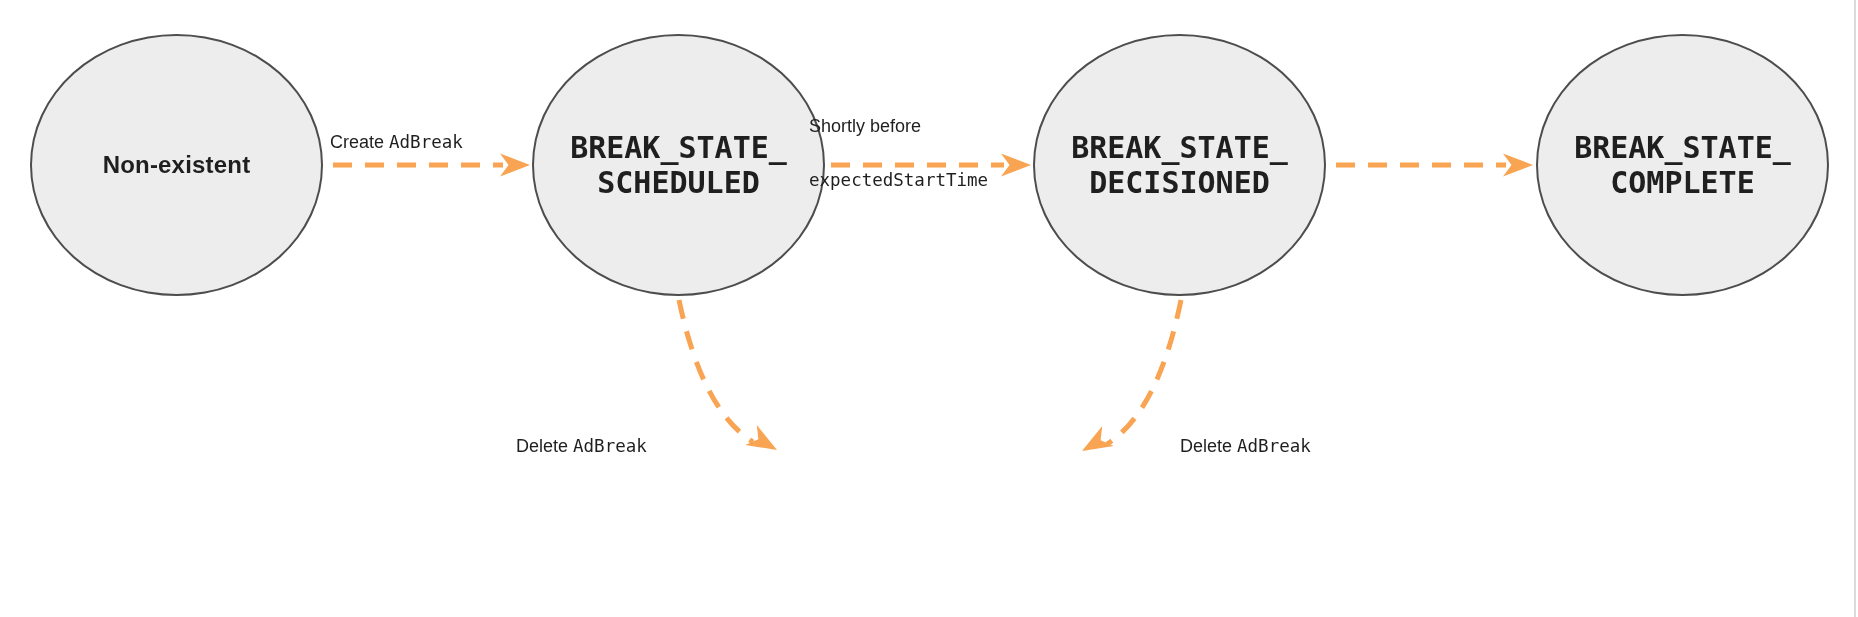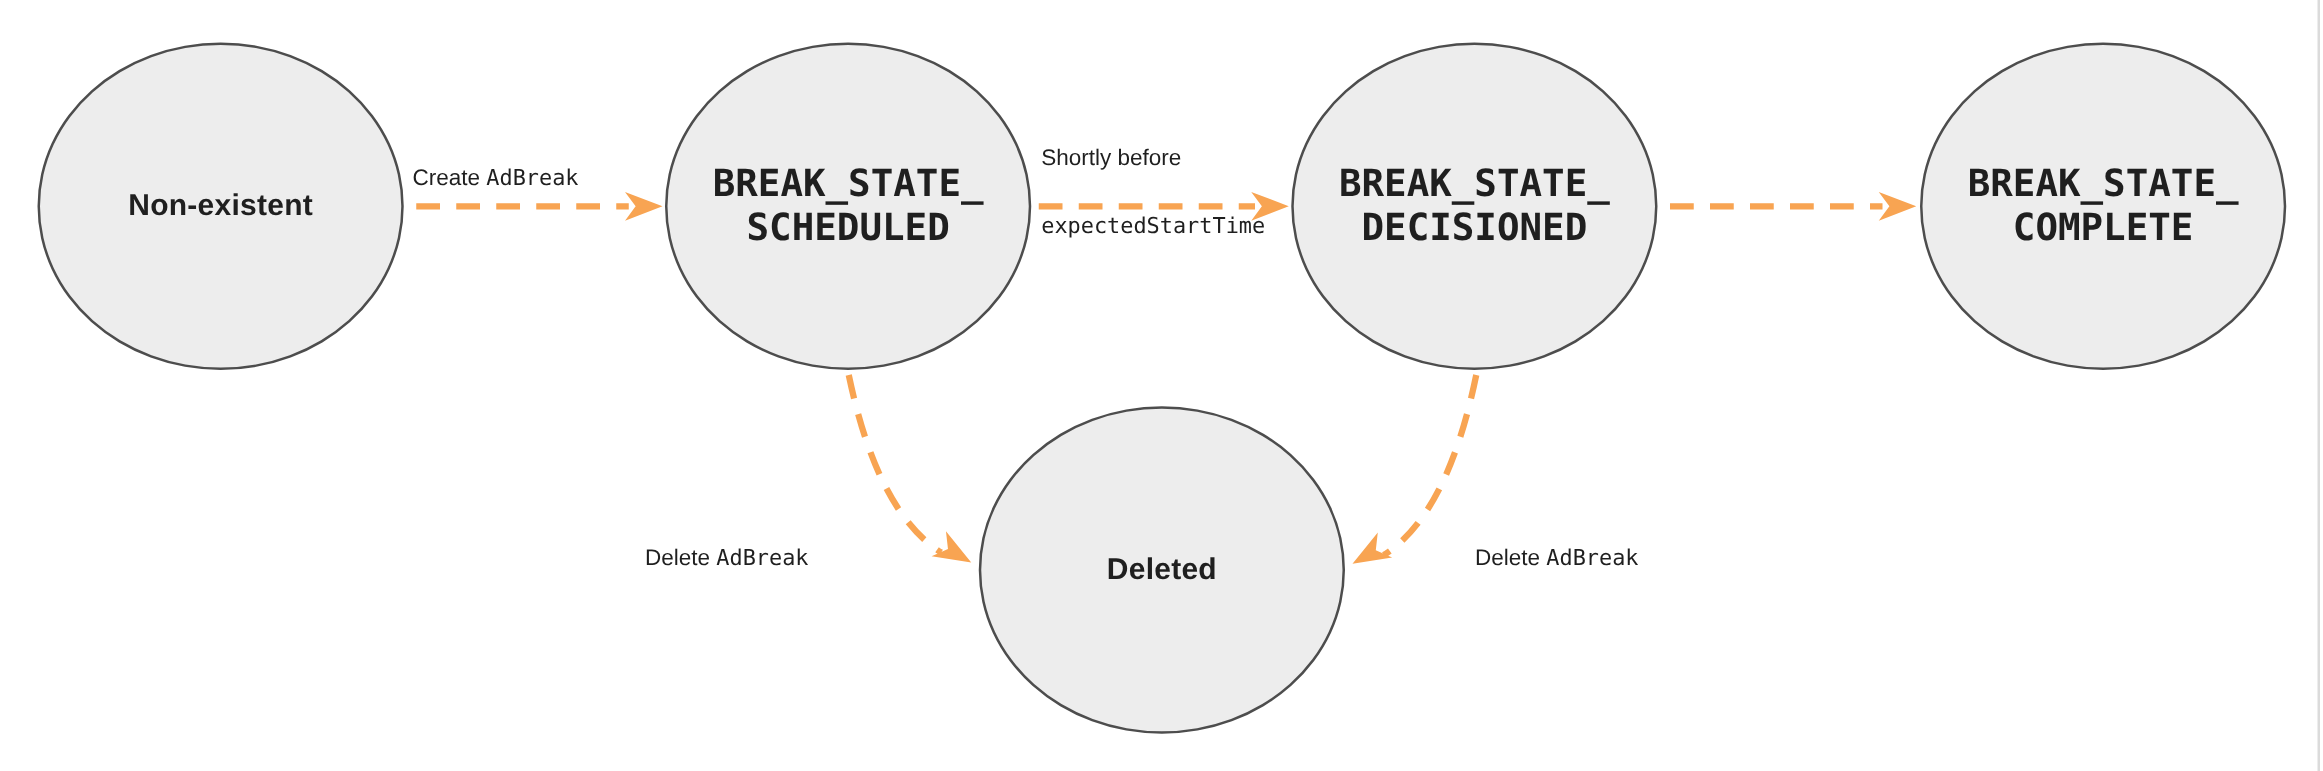--- a/index.html
+++ b/index.html
@@ -104,29 +104,26 @@
   <div class="state" style="left:1033px; top:34px;">
     <span class="state-label-code">BREAK_STATE_
 DECISIONED</span>
   </div>
 
   <div class="state" style="left:1536px; top:34px;">
     <span class="state-label-code">BREAK_STATE_
 COMPLETE</span>
   </div>
 
-  <div class="state" style="left:783px; top:325px;">
-    <span class="state-label-plain">Deleted</span>
-  </div>
 
   <div class="edge-label centered" style="left:330px; top:102px; width:200px;">
     <span>Create </span><span class="code">AdBreak</span>
   </div>
 
-  <div class="edge-label" style="left:833px; top:86px;">
+  <div class="edge-label" style="left:809px; top:86px;">
     <span>Shortly before</span><br>
     <span class="code">expectedStartTime</span>
   </div>
 
 
   <div class="edge-label centered" style="left:516px; top:406px; width:160px;">
     <span>Delete </span><span class="code">AdBreak</span>
   </div>
 
   <div class="edge-label centered" style="left:1180px; top:406px; width:160px;">

